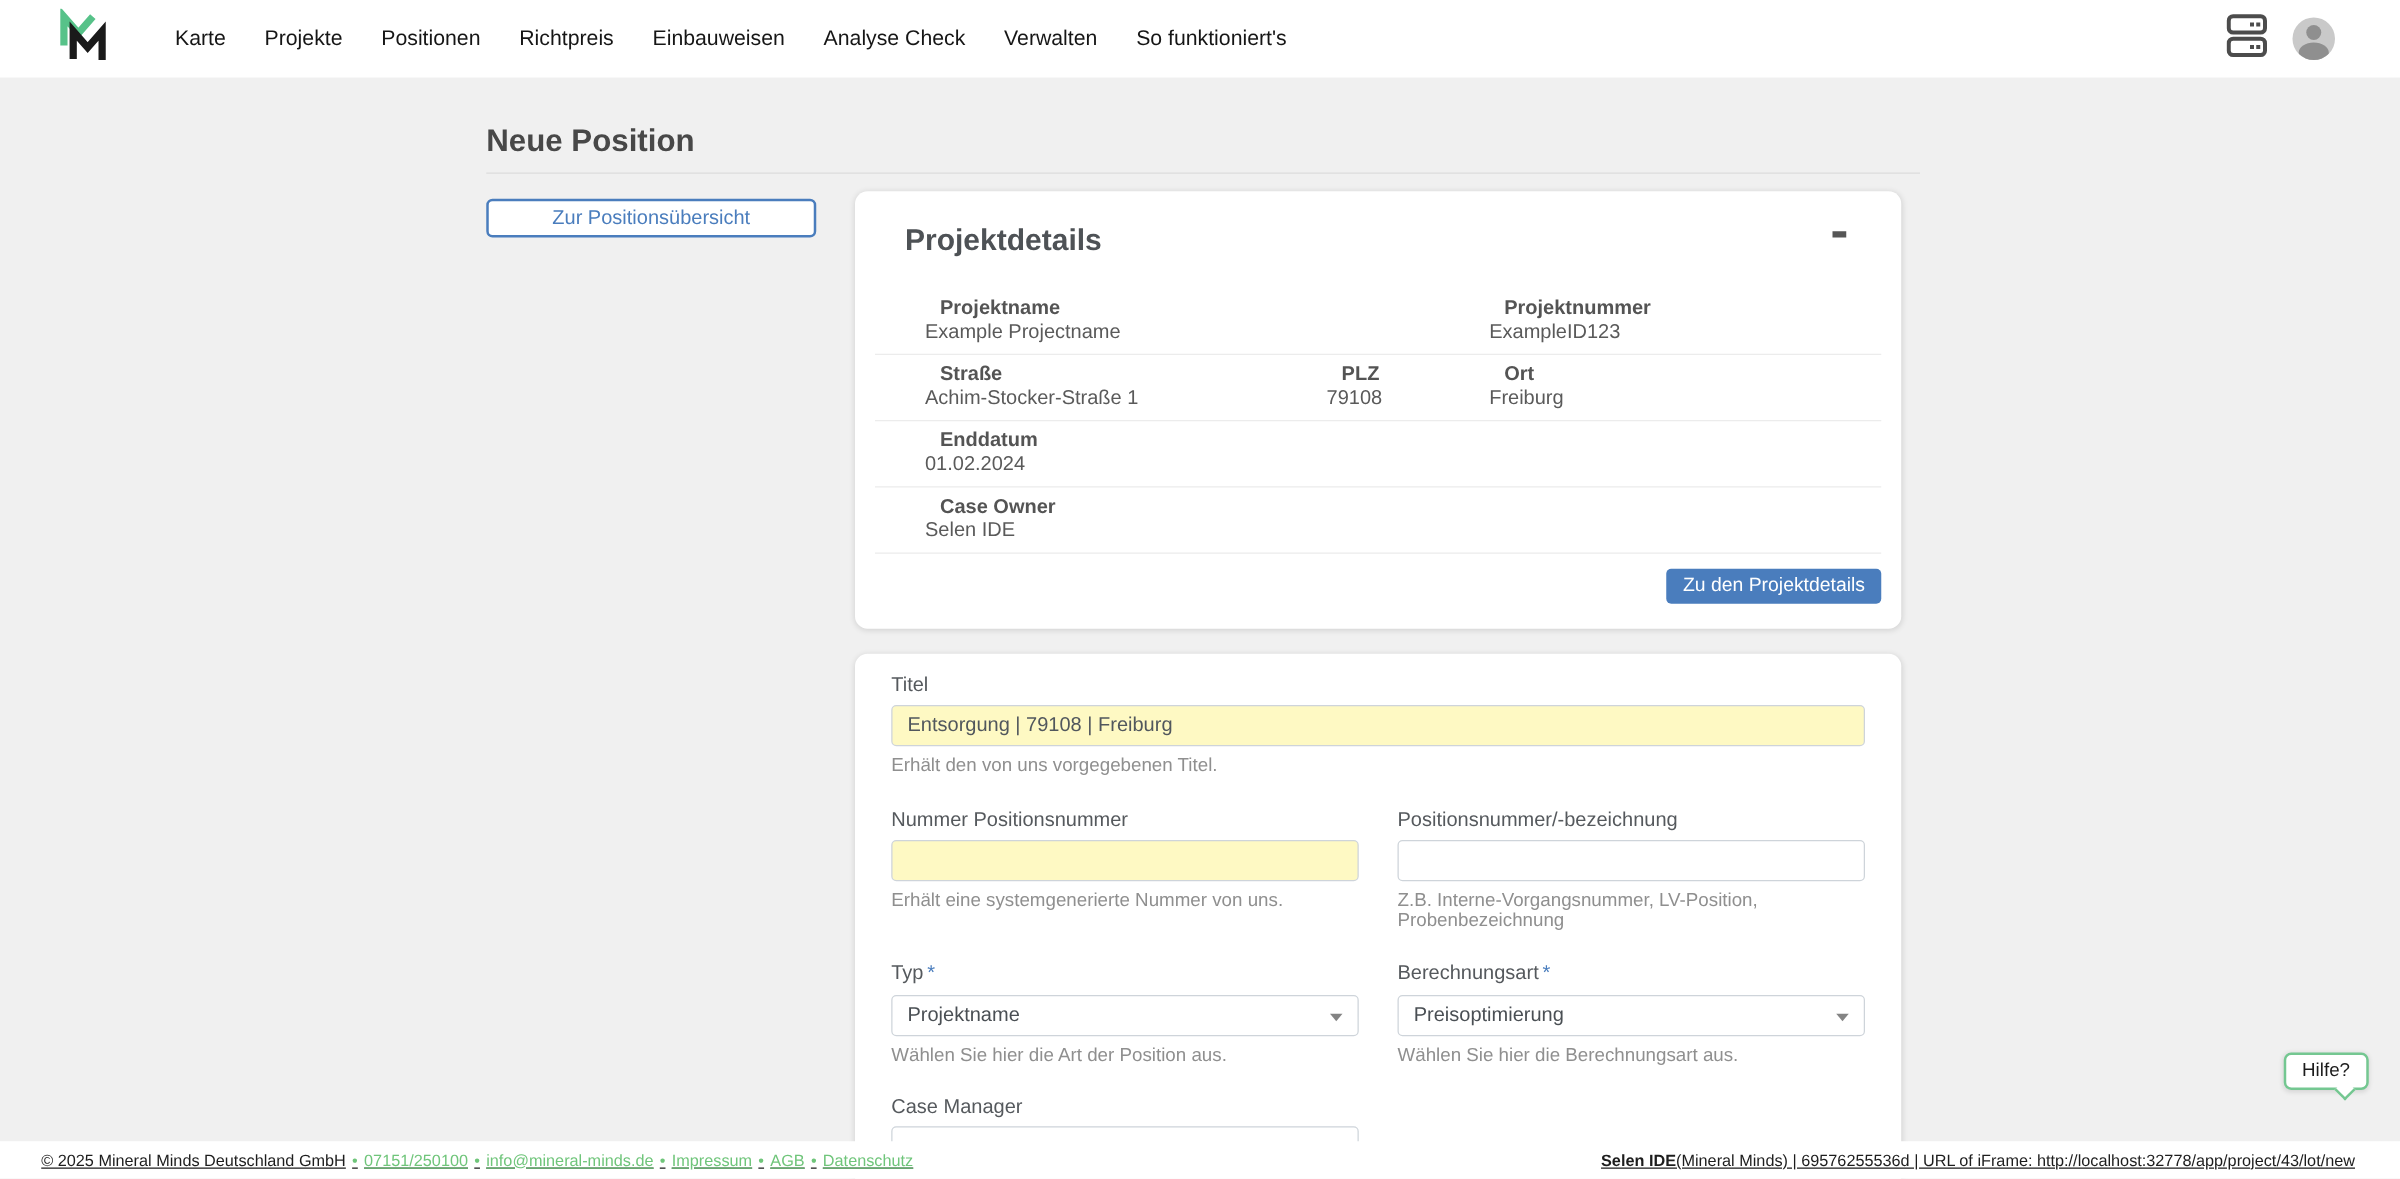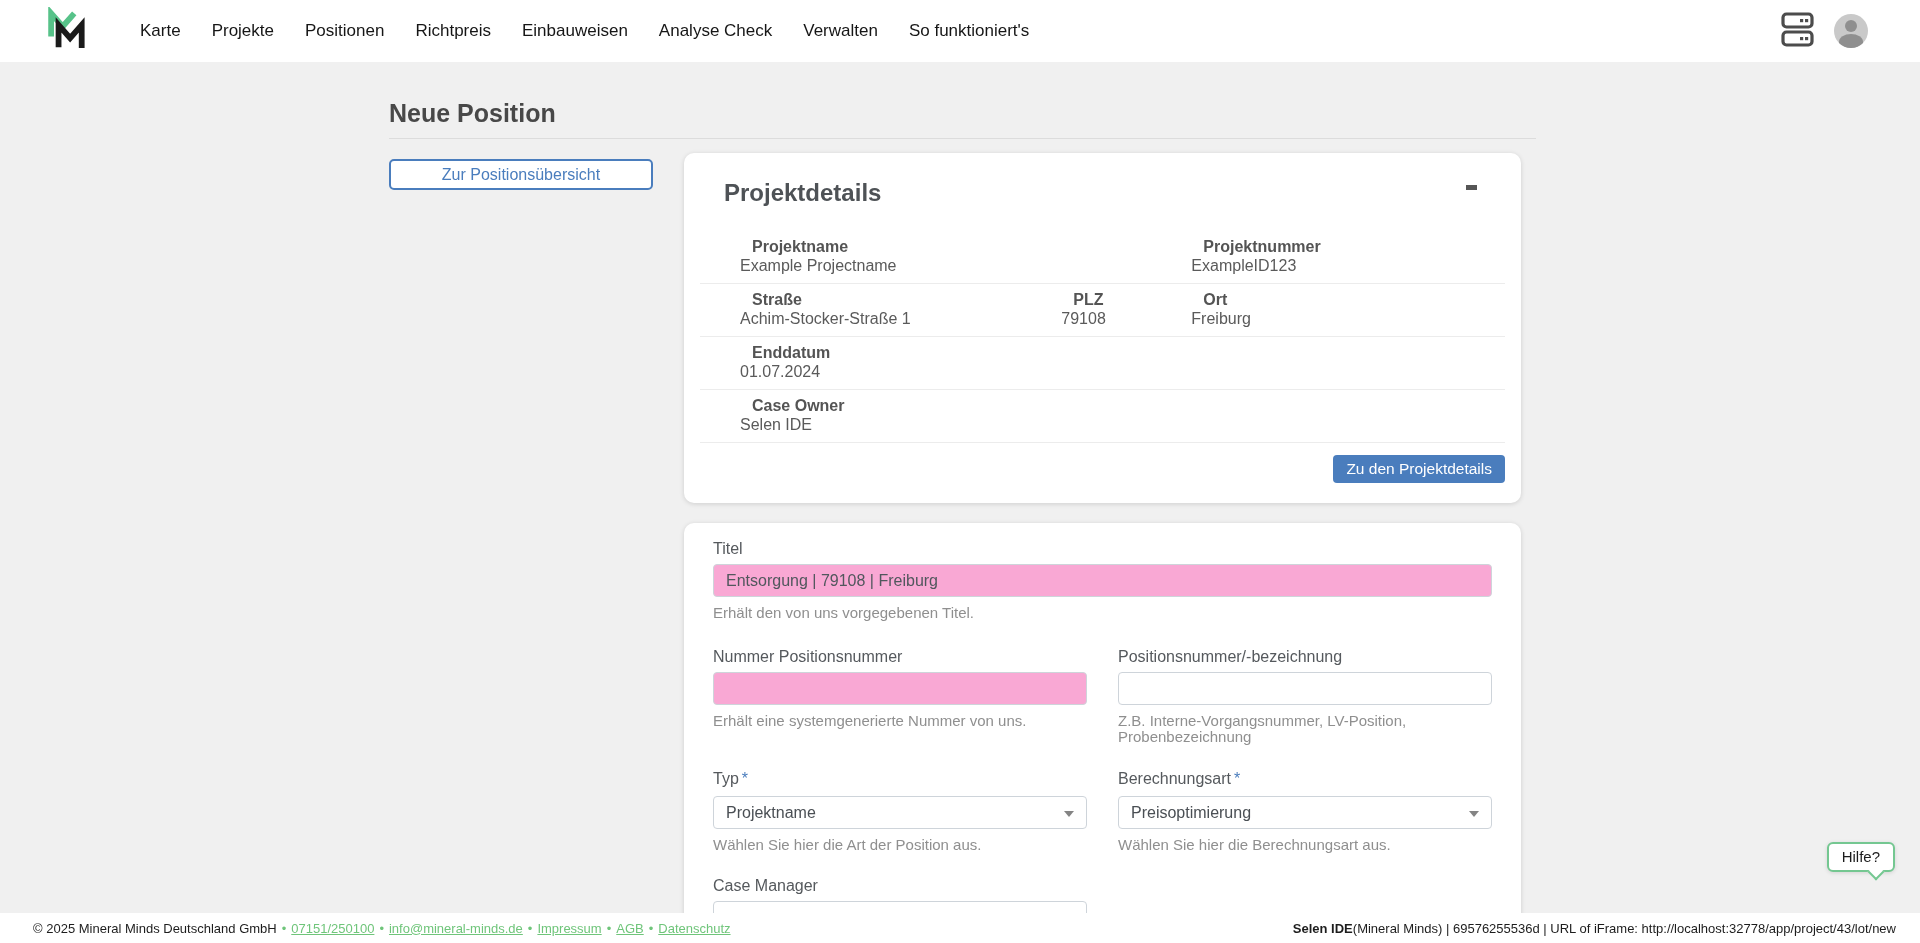--- a/index.html
+++ b/index.html
@@ -100,21 +100,21 @@
   .card-form { margin-top:20px; padding:17px 29px 40px 29px; min-height:430px; }
   .f-label { font-size:16px; color:#55595d; line-height:17px; }
   .req { color:#4a7dbd; margin-left:3px; }
   .f-help { font-size:15px; color:#8f8f8f; line-height:16px; margin-top:8px; }
   .f-input {
     display:block; width:100%; height:33px; margin-top:6px;
     border:1px solid #ced4da; border-radius:4px;
     background:#fff; color:#51575d; font-size:16px; font-family:inherit;
     padding:0 12px; outline:none;
   }
-  .f-input:disabled, .f-input[readonly].is-disabled { background:#f9a8d4; }
+  .f-input:disabled, .f-input[readonly].is-disabled { background:#fef9c3; }
   .is-disabled { background:#e9ecef; }
   .form-grid { display:grid; grid-template-columns:1fr 1fr; column-gap:31px; margin-top:27px; }
   .select {
     position:relative; display:flex; align-items:center;
     height:33px; margin-top:8px;
     border:1px solid #ced4da; border-radius:4px; background:#fff;
     padding:0 28px 0 12px; font-size:16px; color:#4a4f54; cursor:pointer;
   }
   .select .caret {
     position:absolute; right:12px; top:50%; margin-top:-2px;
@@ -137,22 +137,22 @@
     width:12px; height:12px; background:#fff;
     border-right:2px solid #74c791; border-bottom:2px solid #74c791;
     transform:rotate(45deg);
   }
 
   
   .footer {
     position:absolute; left:0; bottom:0; width:100%; height:30px;
     background:#fff; z-index:20;
     display:flex; align-items:center; justify-content:space-between;
-    padding:0 24px 0 33px;
-    font-size:13px; color:#1d1d1d;
+    padding:0 36px 0 33px;
+    font-size:13px; color:#1d1d1d;text-decoration:underline;
   }
   .footer-left, .footer-right { display:flex; align-items:center; white-space:nowrap; }
   .footer-sep { color:#6fc57a; margin:0 5px; }
   .footer-link { color:#6fc57a; text-decoration:underline; cursor:pointer; }
   .footer-bold { font-weight:700; }
 </style>
 </head>
 <body>
 
 <header class="navbar">
@@ -233,21 +233,21 @@
               <div class="d-value">79108</div>
             </div>
             <div>
               <div class="d-label">Ort</div>
               <div class="d-value">Freiburg</div>
             </div>
           </div>
           <div class="detail-row">
             <div>
               <div class="d-label">Enddatum</div>
-              <div class="d-value">01.07.2024</div>
+              <div class="d-value">01.02.2024</div>
             </div>
           </div>
           <div class="detail-row">
             <div class="span3">
               <div class="d-label">Case Owner</div>
               <div class="d-value">Selen IDE</div>
             </div>
           </div>
         </div>
 

